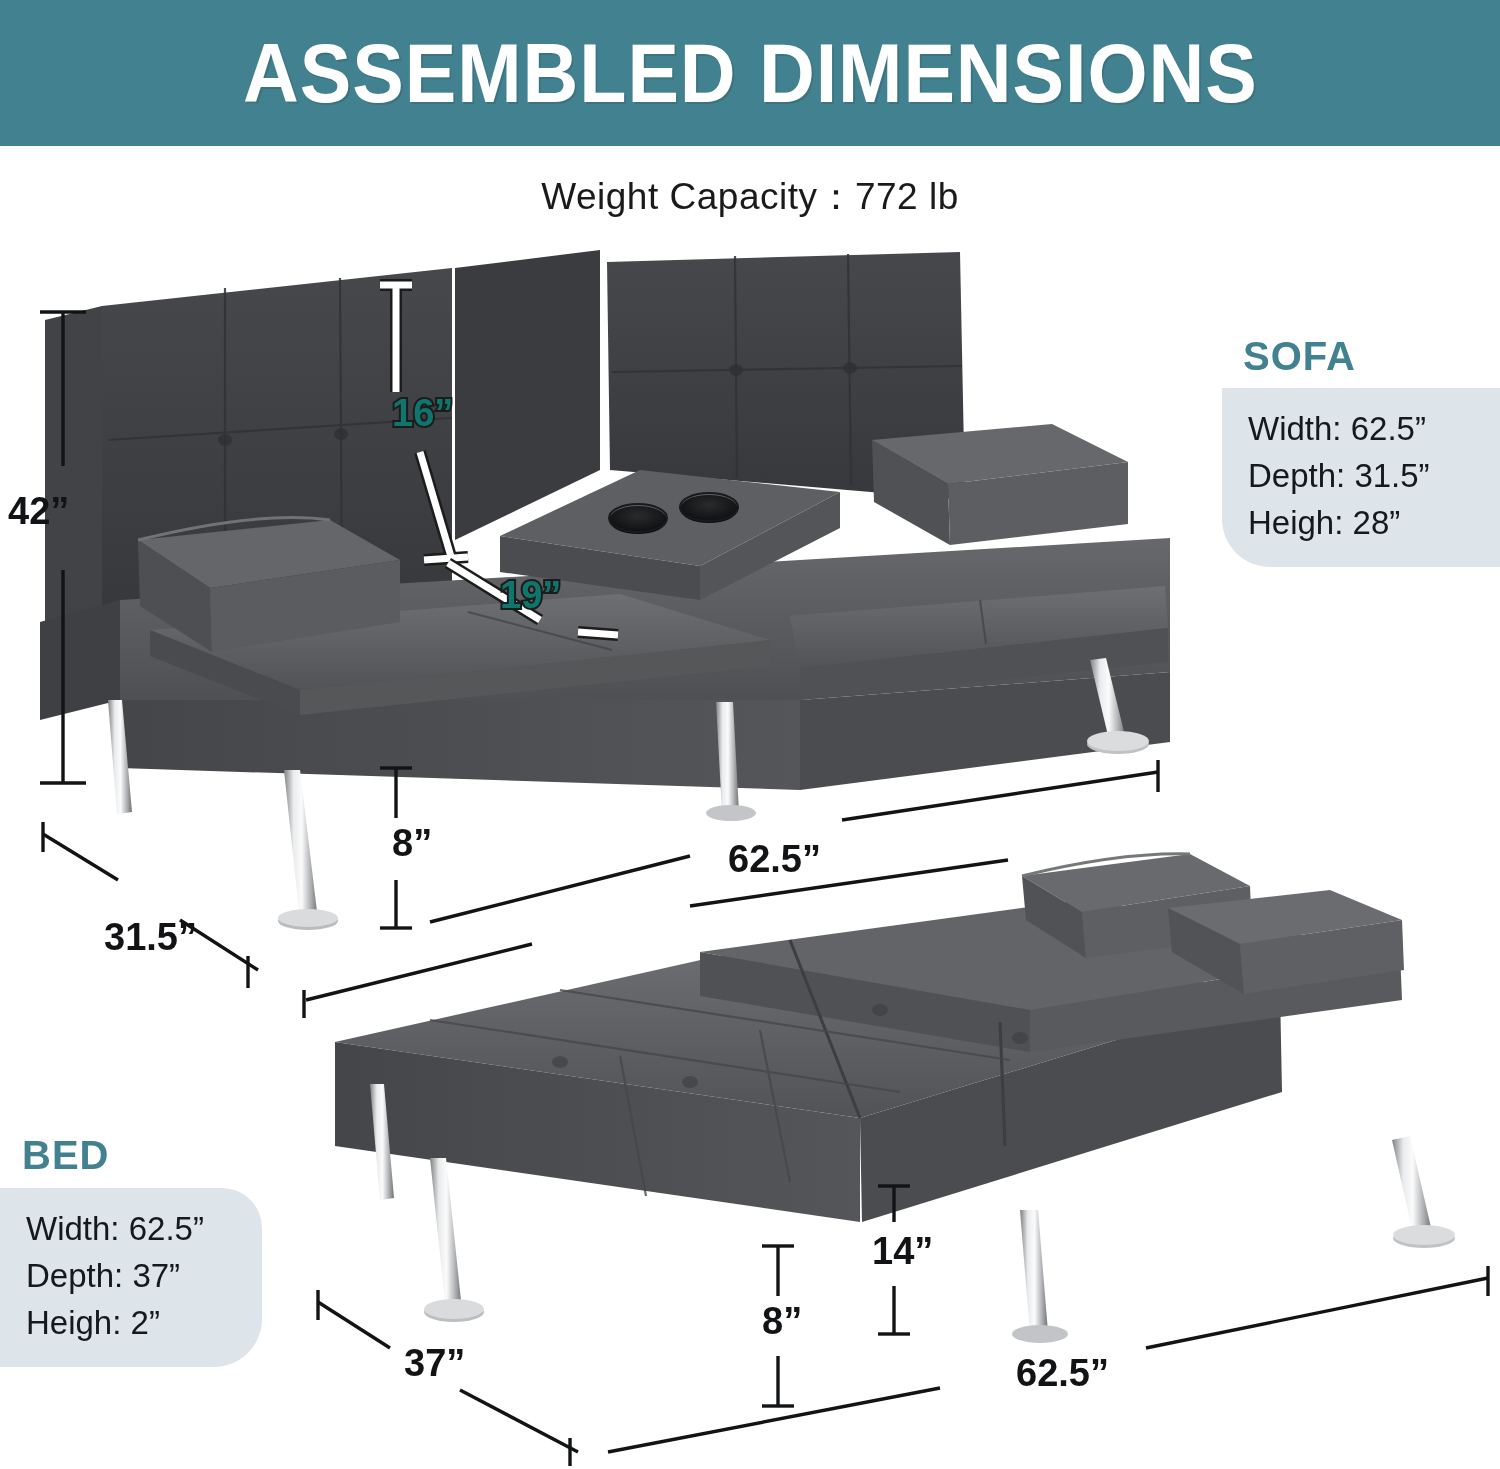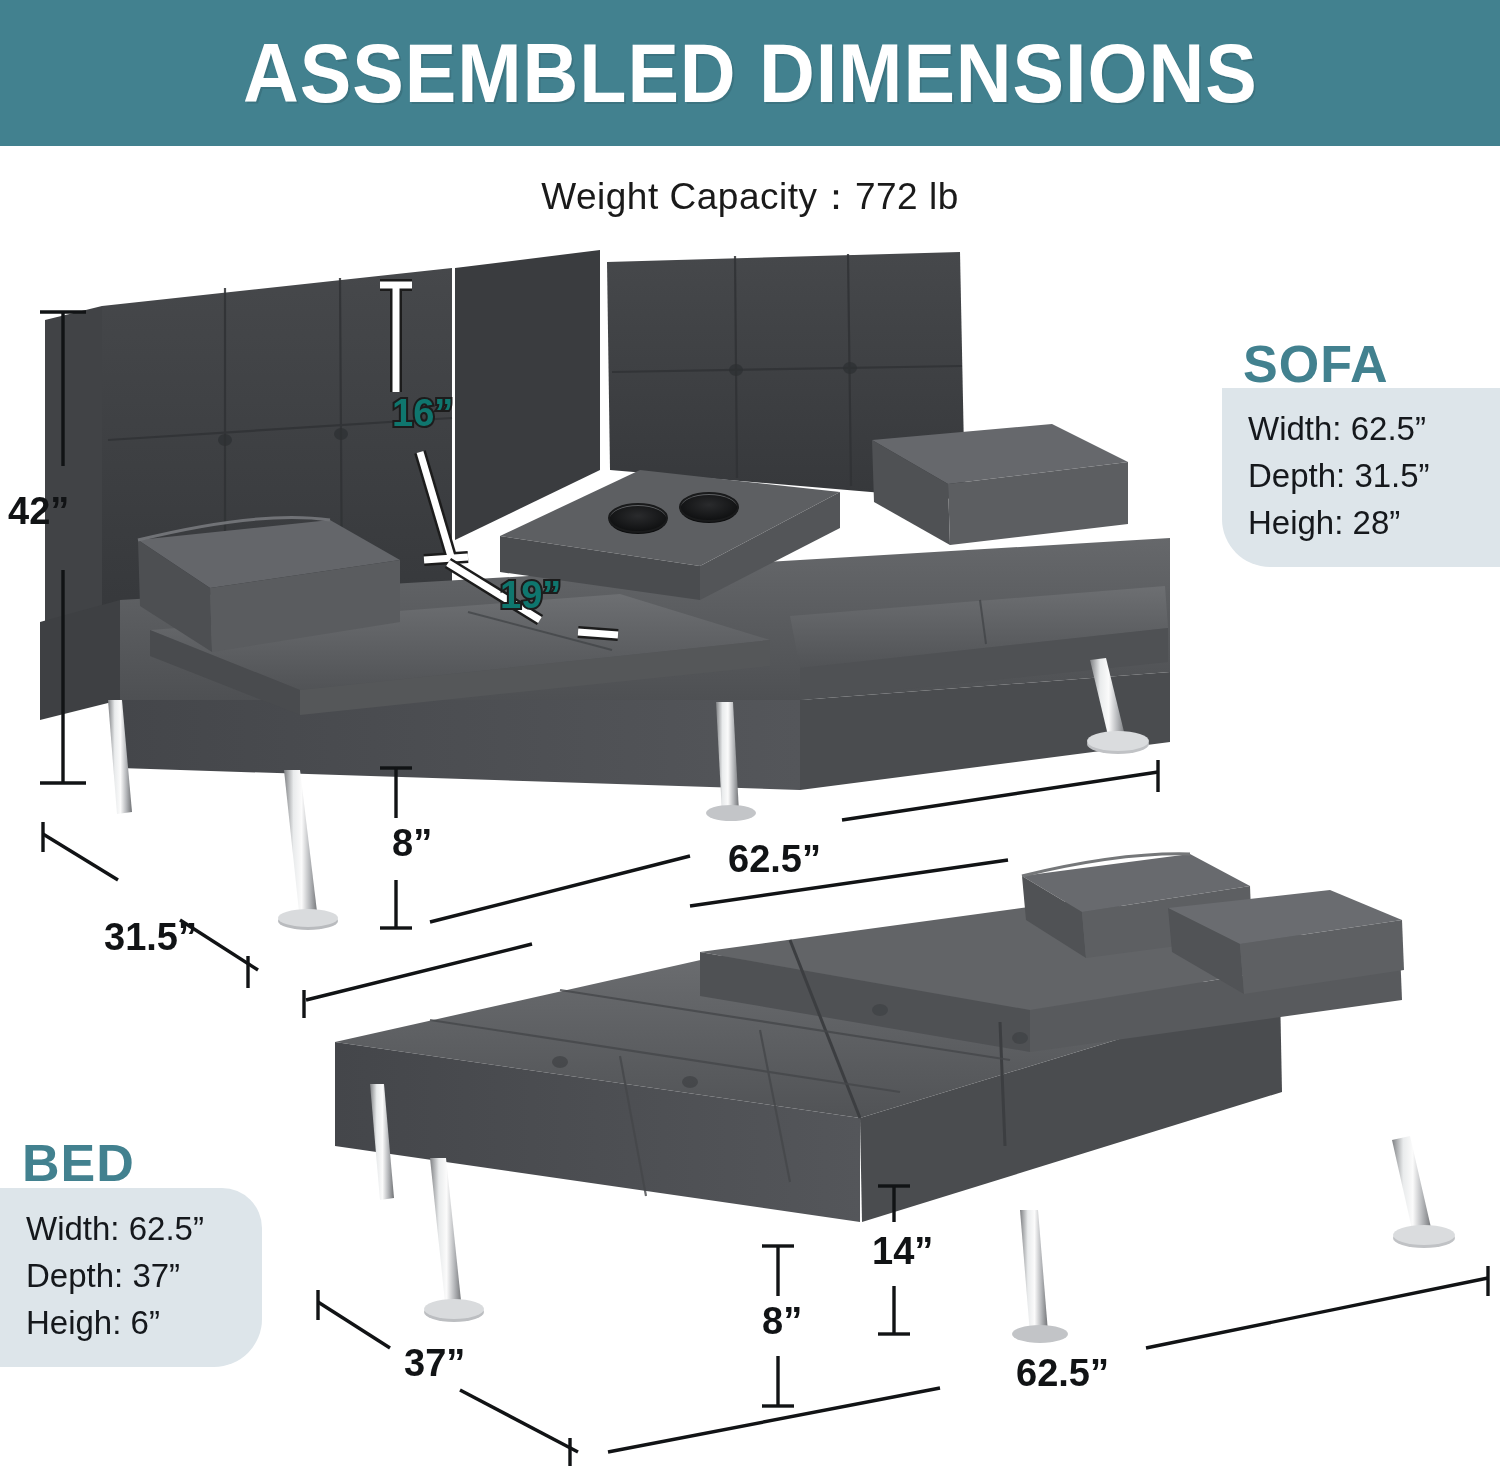--- a/index.html
+++ b/index.html
@@ -34,21 +34,21 @@
     font-size:37px;
     color:#1a1a1a;
     font-family:"Liberation Sans", sans-serif;
     letter-spacing:0.5px;
   }
 
   
   .spec-head {
     position:absolute;
     color:#42818f;
-    font-size:52px;
+    font-size:40px;
     font-weight:bold;
     letter-spacing:1px;
   }
   .spec-box {
     position:absolute;
     background:#dde5ea;
     padding:18px 20px 20px 26px;
   }
   .spec-box .line {
     font-size:33px; color:#15181c; line-height:1.42;
@@ -310,21 +310,21 @@
   <div class="spec-box" id="sofa-box">
     <div class="line">Width: 62.5”</div>
     <div class="line">Depth: 31.5”</div>
     <div class="line">Heigh: 28”</div>
   </div>
 
   <div class="spec-head" id="bed-head">BED</div>
   <div class="spec-box" id="bed-box">
     <div class="line">Width: 62.5”</div>
     <div class="line">Depth: 37”</div>
-    <div class="line">Heigh: 6”</div>
+    <div class="line">Heigh: 2”</div>
   </div>
 
   <div class="dim" style="left:8px;  top:490px;">42”</div>
   <div class="dim" style="left:104px; top:868px;margin-top:48px;">31.5”</div>
   <div class="dim" style="left:392px; top:822px;">8”</div>
   <div class="dim" style="left:728px; top:838px;">62.5”</div>
   <div class="dim-white" style="left:392px; top:392px;">16”</div>
   <div class="dim-white" style="left:500px; top:574px;text-align:right;">19”</div>
 
   <div class="dim" style="left:404px;  top:1342px;">37”</div>

